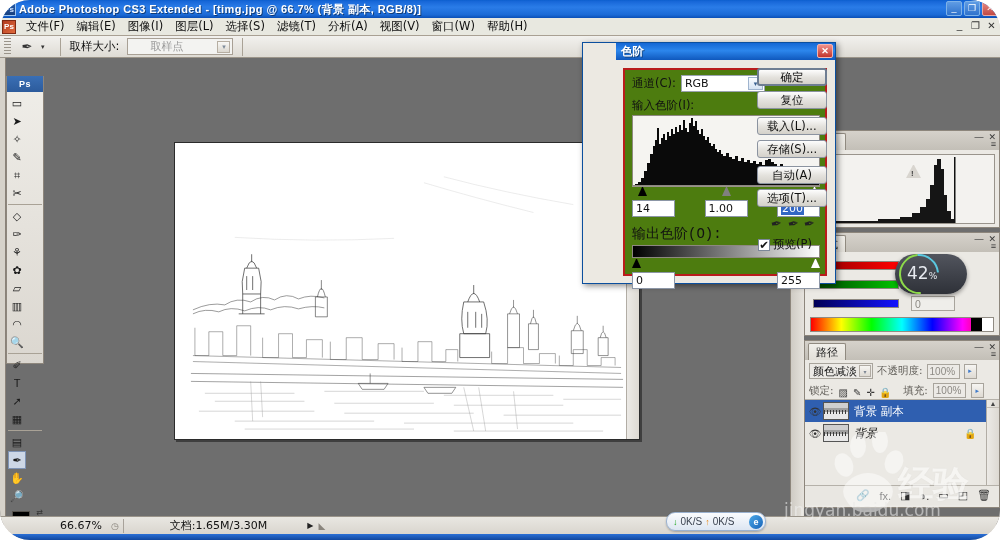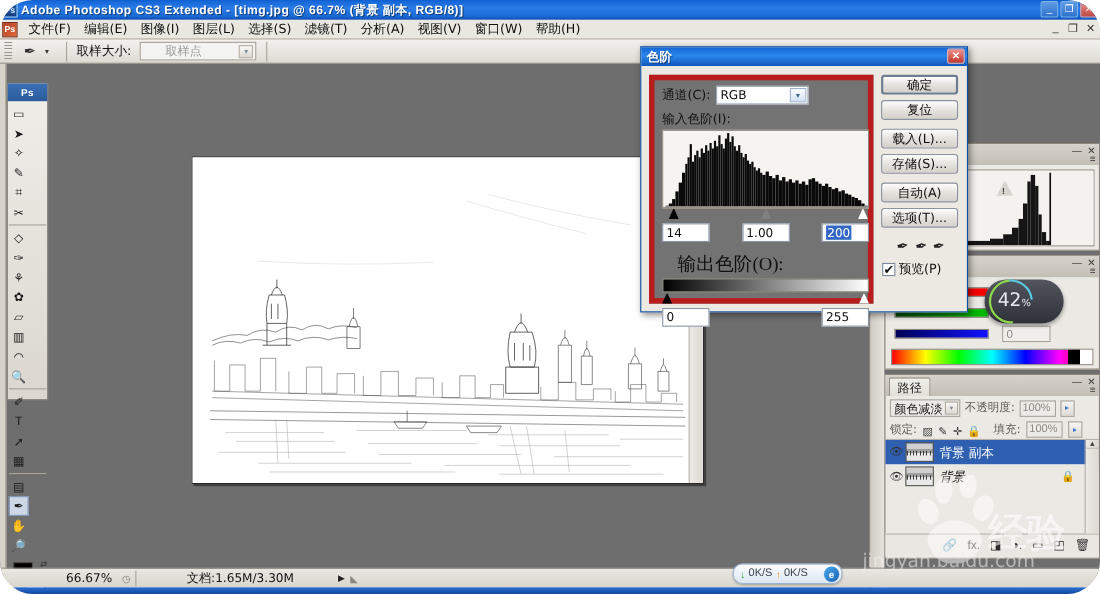--- a/index.html
+++ b/index.html
@@ -136,41 +136,42 @@
   }
   .doc {
     position:absolute; left:174px; top:84px; width:466px; height:298px;
     background:#ffffff; border:1px solid #2b2b2b;
     overflow:hidden;
   }
   .sketch { position:absolute; left:0; top:0; width:100%; height:100%; }
 
   
   .dialog {
-    position:absolute; left:582px; top:42px; width:298px; height:242px;
+    position:absolute; left:582px; top:42px; width:254px; height:242px;
     background:#ece9e2; border:1px solid #0b4f9e;
     box-shadow: 2px 2px 6px rgba(0,0,0,.45);
     z-index: 40;
+    padding-left: 33px;
   }
   .dlg-title {
     height:17px; background: linear-gradient(to bottom,#1567d4,#2c86ec 45%,#0f58bd 100%);
     display:flex; align-items:center; padding-left:5px; position:relative;
   }
   .dlg-title-text { color:#fff; font-size:11.5px; font-weight:bold; font-family:"DejaVu Sans",sans-serif;
     text-shadow:1px 1px 0 rgba(0,0,0,.4); }
   .dlg-close {
     position:absolute; right:2px; top:1px; width:16px;height:14px;
     background:linear-gradient(to bottom,#f0918b,#c2352c);
     border:1px solid #f2b5b0; border-radius:2px;
     color:#fff;font-size:9px;font-weight:bold;display:flex;align-items:center;justify-content:center;
   }
   .dlg-body { position:relative; padding:6px 7px; height:225px; }
   .dlg-left {
     position:absolute; left:7px; top:8px; width:204px; height:208px;
-    border:5px solid #b91c1c; background:#737373;
+    border:2px solid #b91c1c; background:#4d7c0f;
   }
   .fld-row { display:flex; align-items:center; margin:5px 0 0 7px; }
   .fld-label { font-size:11.5px; color:#111; font-family:"DejaVu Sans",sans-serif; margin-right:5px;}
   .combo {
     width:84px; height:17px; background:#fff; border:1px solid #9aa3b0;
     display:flex;align-items:center;padding-left:3px; position:relative;
     font-size:11px; color:#111; font-family:"DejaVu Sans",sans-serif;
   }
   .combo .caret {
     position:absolute; right:1px; top:1px; width:15px;height:13px;
@@ -194,21 +195,21 @@
   .knob.white  { border-left:4.5px solid transparent; border-right:4.5px solid transparent; border-bottom:9px solid #fff;
                  filter: drop-shadow(0 0 0.4px #444); }
   .inputs-row { margin-left:7px; width:188px; display:flex; justify-content:space-between; margin-top:2px; }
   .num-input {
     width:43px; height:17px; background:#fff; border:1px solid #8c96a6;
     font-size:11px; color:#111; display:flex;align-items:center;padding-left:3px;
     font-family:"DejaVu Sans",sans-serif;
   }
   .num-input.sel { }
   .num-input.sel span { background:#3367c4; color:#fff; padding:0 1px; }
-  .out-label { font-size:17px; color:#111; margin:8px 0 2px 21px; font-family:Liberation Serif, serif;}
+  .out-label { font-size:14px; color:#111; margin:8px 0 2px 7px; font-family:Liberation Mono, monospace;}
   .out-gradient {
     margin-left:7px; width:188px; height:13px;
     background: linear-gradient(to right,#000 0%,#ffffff 100%);
     border:1px solid #8d8880;
   }
   .dlg-right { position:absolute; right:6px; top:8px; width:72px; }
   .btn {
     width:70px; height:18px; margin-bottom:5px;
     background: linear-gradient(to bottom,#fdfdfd,#e4e2dd 52%,#d4d1ca 100%);
     border:1px solid #8b93a0; border-radius:3px;

